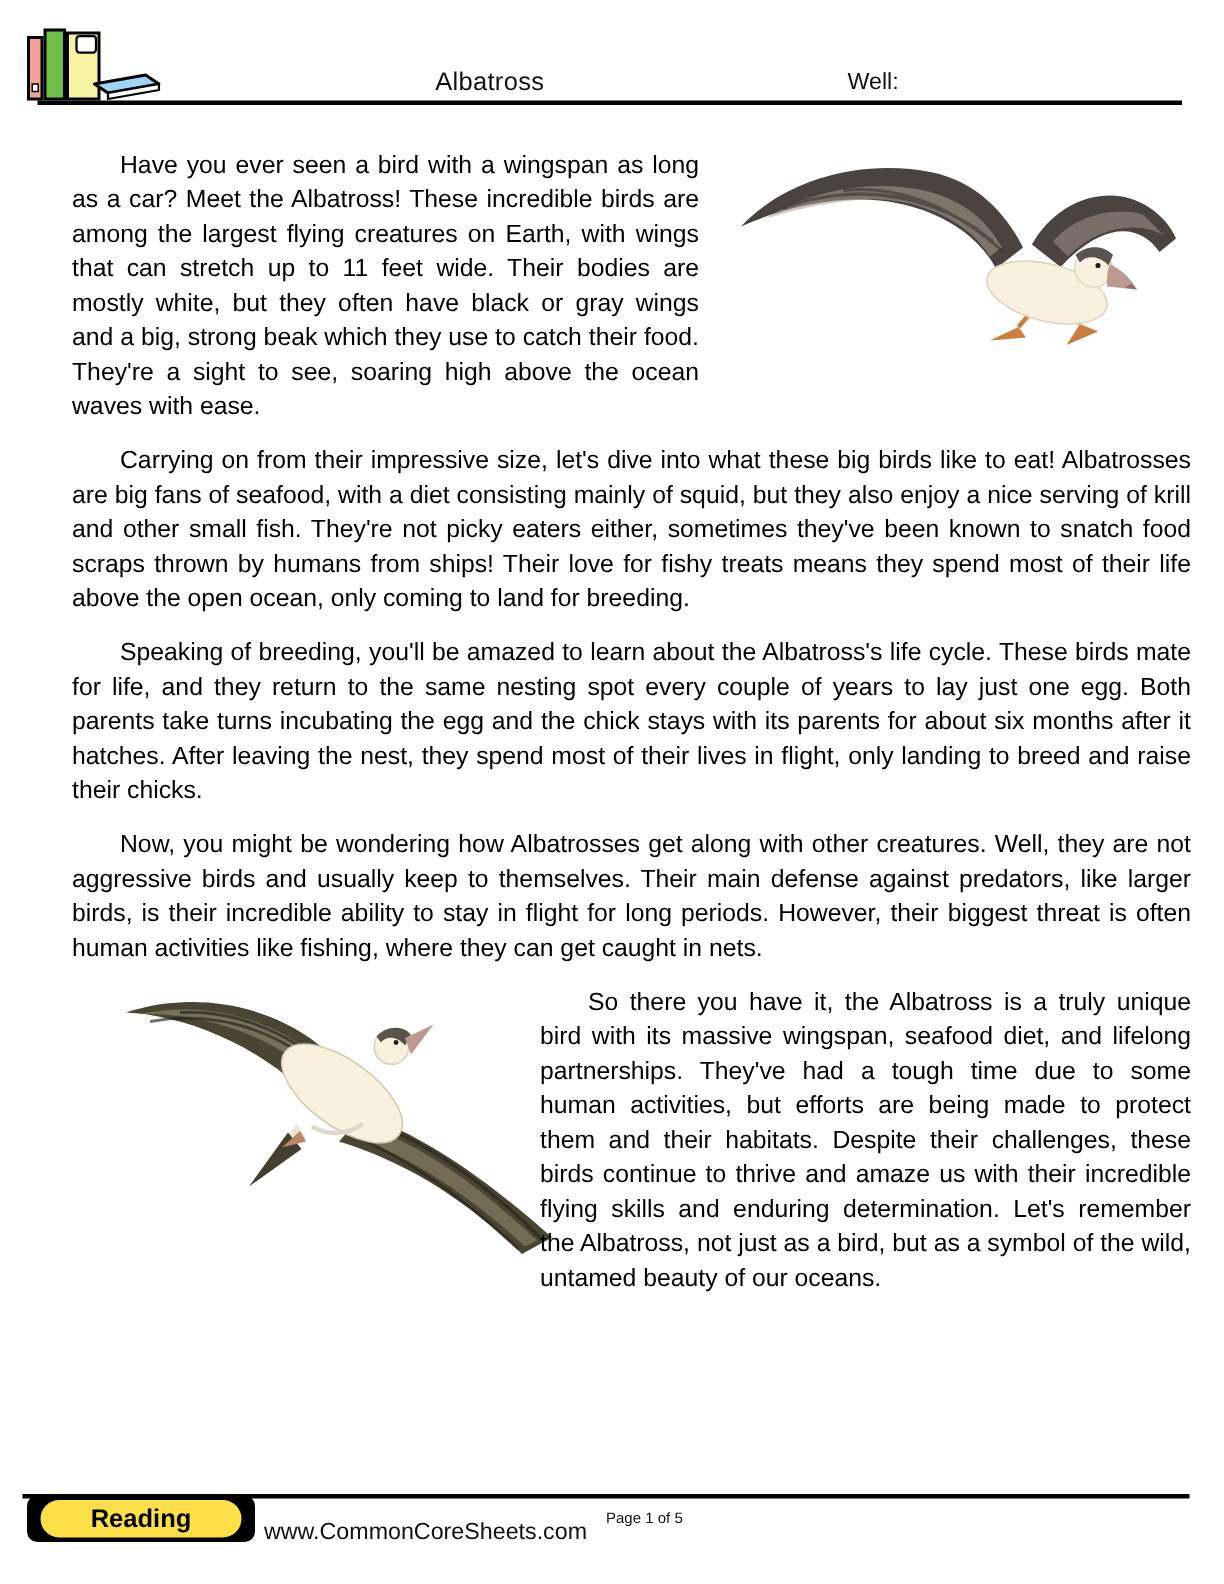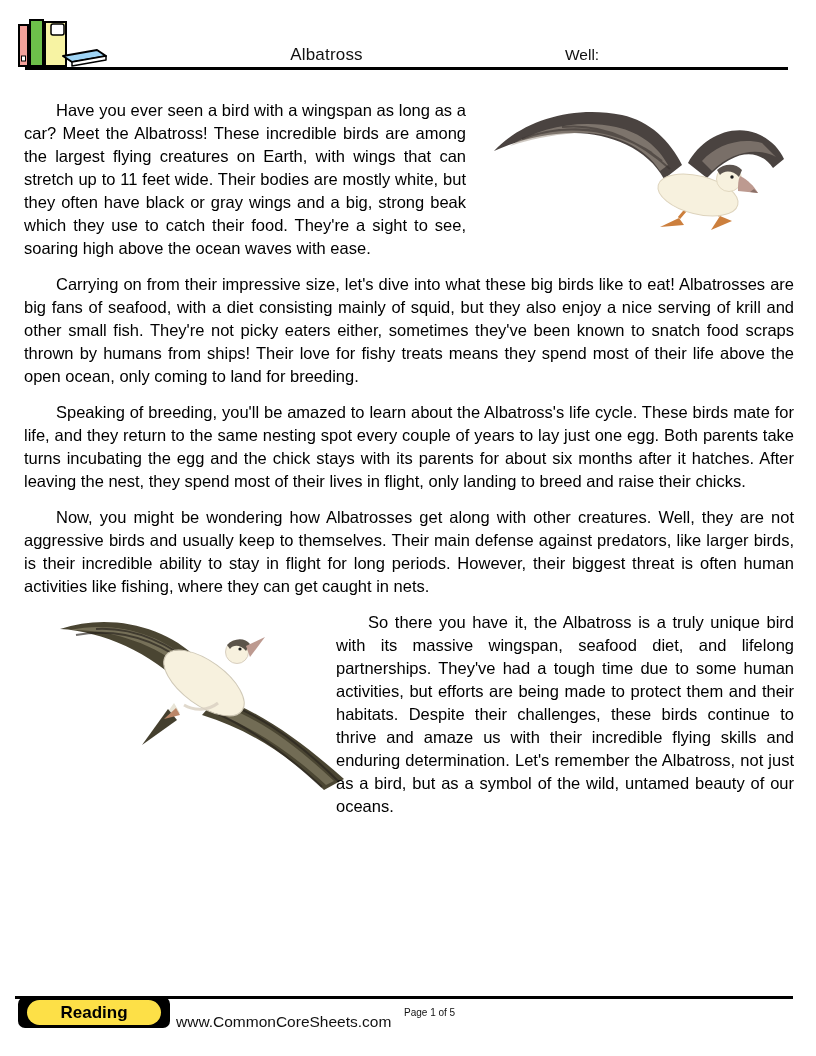--- a/index.html
+++ b/index.html
@@ -29,21 +29,21 @@
   .header-rule {
     position: absolute; left: 25px; top: 67px; width: 763px; height: 3px;
     background: #000;
   }
 
   
   .passage {
     position: absolute; left: 24px; top: 99px; width: 770px;
     font-size: 16.5px; line-height: 23px; text-align: justify;
   }
-  .para { text-indent: 32px; margin-bottom: 13px; }
+  .para { text-indent: 32px; margin-bottom: 13px; margin-left: 24px; }
   .float-right-img { float: right; width: 318px; height: 156px; margin: 0 0 4px 10px; }
   .float-left-img  { float: left;  width: 304px; height: 186px; margin: 2px 8px 2px 0; }
   .float-right-img svg { display: block; margin-left: auto; }
   .clear { clear: both; }
 
   
   .footer-rule {
     position: absolute; left: 15px; top: 996px; width: 778px; height: 2.5px;
     background: #000;
   }

